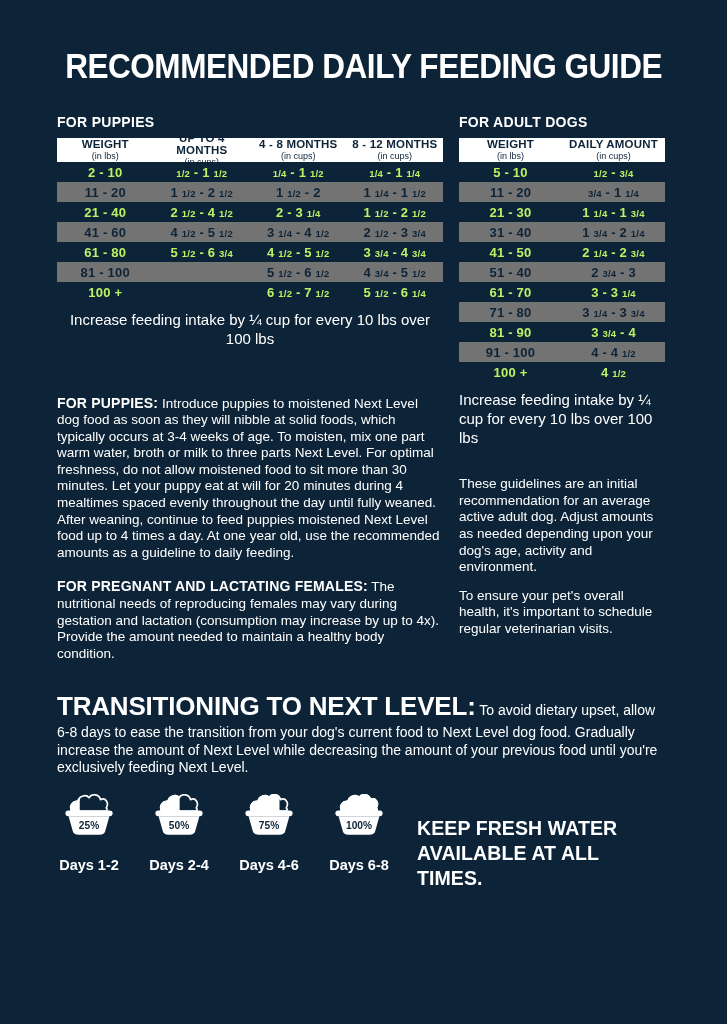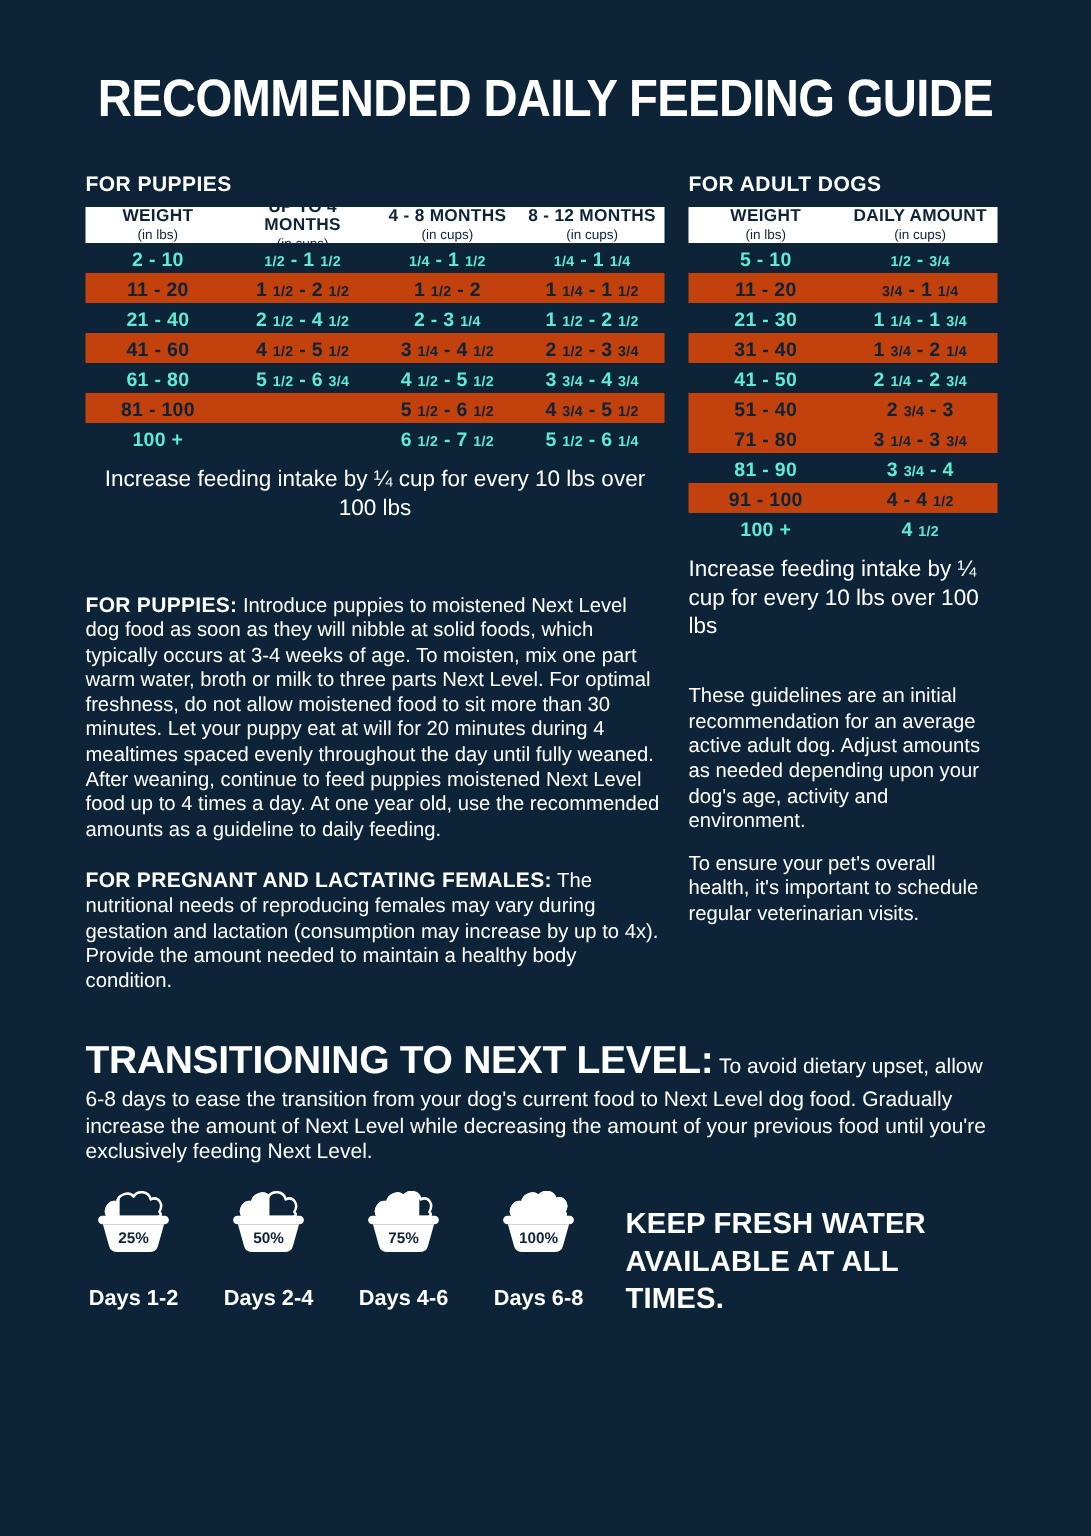--- a/index.html
+++ b/index.html
@@ -35,22 +35,22 @@
     margin-bottom:8px;
   }
 
   
   .ftable { width:100%; }
   .t-head { display:flex; background:#ffffff; color:#0d2438; height:24px; align-items:center; }
   .t-hcell { flex:1; text-align:center; line-height:1; }
   .t-hlabel { font-size:11.5px; font-weight:bold; letter-spacing:0.2px; }
   .t-hsub { font-size:9px; margin-top:2px; }
   .t-row { display:flex; height:20px; align-items:center; }
-  .t-row.light { background:#c2410c; color:#0d2438; }
-  .t-row.dark { background:transparent; color:#5eead4; }
+  .t-row.light { background:#737373; color:#0d2438; }
+  .t-row.dark { background:transparent; color:#bef264; }
   .t-cell { flex:1; text-align:center; font-size:13px; font-weight:bold; letter-spacing:0.2px; }
   .t-cell .fr { font-size:9.5px; font-weight:bold; }
 
   .footnote { font-size:15px; line-height:1.25; margin-top:9px; }
   .footnote.center { text-align:center; }
 
   
   .para { font-size:13.5px; line-height:1.23; }
   .para b { font-size:14px; letter-spacing:0.2px; }
   .puppies-para { margin-top:46px; }
@@ -60,21 +60,21 @@
 
   
   .transition { margin-top:28px; font-size:14px; line-height:1.28; }
   .transition b.big { font-size:26px; letter-spacing:-0.2px; }
 
   
   .bowls-row { display:flex; margin-top:15px; align-items:flex-start; }
   .bowl-item { width:64px; margin-right:26px; text-align:center; }
   .bowl-days { margin-top:10px; font-size:14.5px; font-weight:bold; white-space:nowrap; }
   .water-note {
-    margin-left:auto; margin-right:0; margin-top:12px;
+    margin-left:auto; margin-right:0; margin-top:24px;
     font-size:19.5px; font-weight:bold; line-height:1.28;
     max-width:272px; letter-spacing:0.1px;
   }
 </style>
 </head>
 <body>
 
 <div class="page">
   <h1 class="title"><span>RECOMMENDED DAILY FEEDING GUIDE</span></h1>
 
@@ -181,20 +181,24 @@
               <div class="t-cell">31 - 40</div>
               <div class="t-cell">1 <span class="fr">3/4</span> - 2 <span class="fr">1/4</span></div>
             </div>
             <div class="t-row dark">
               <div class="t-cell">41 - 50</div>
               <div class="t-cell">2 <span class="fr">1/4</span> - 2 <span class="fr">3/4</span></div>
             </div>
             <div class="t-row light">
               <div class="t-cell">51 - 40</div>
               <div class="t-cell">2 <span class="fr">3/4</span> - 3</div>
+            </div>
+            <div class="t-row dark">
+              <div class="t-cell">61 - 70</div>
+              <div class="t-cell">3 - 3 <span class="fr">1/4</span></div>
             </div>
             <div class="t-row light">
               <div class="t-cell">71 - 80</div>
               <div class="t-cell">3 <span class="fr">1/4</span> - 3 <span class="fr">3/4</span></div>
             </div>
             <div class="t-row dark">
               <div class="t-cell">81 - 90</div>
               <div class="t-cell">3 <span class="fr">3/4</span> - 4</div>
             </div>
             <div class="t-row light">

